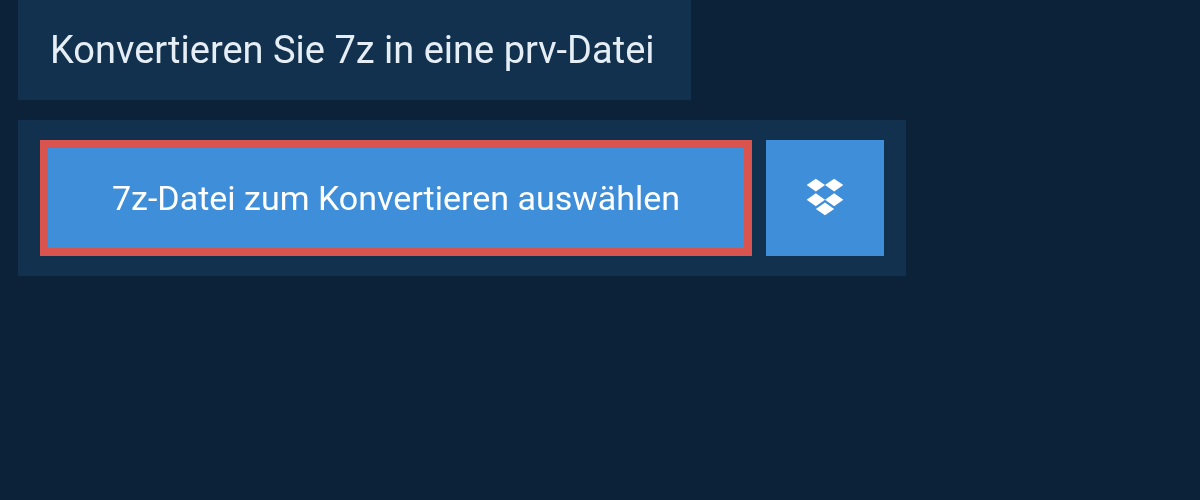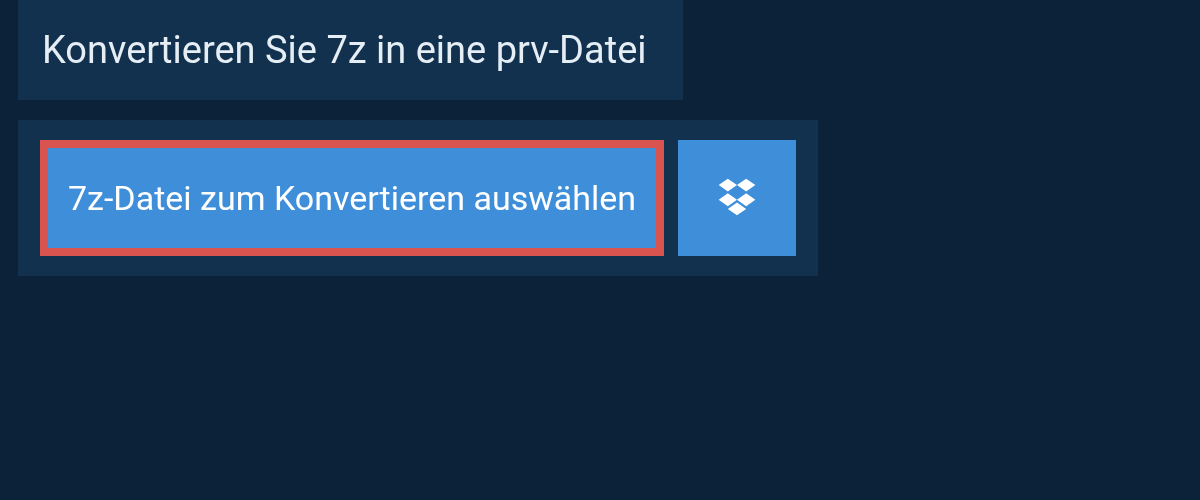--- a/index.html
+++ b/index.html
@@ -6,21 +6,21 @@
   body {
     width: 1200px;
     height: 500px;
     background: #0c2238;
     font-family: -apple-system, BlinkMacSystemFont, "Segoe UI", Roboto, Arial, sans-serif;
     overflow: hidden;
   }
   .title-bar {
     background: #12314e;
     display: inline-block;
-    padding: 28px 36px 28px 24px;
+    padding: 28px 36px 28px 32px;
     margin-left: 18px;
   }
   .title-bar h1 {
     color: #e6eef5;
     font-size: 38px;
     font-weight: 400;
   }
   .button-panel {
     background: #12314e;
     margin: 20px 0 0 18px;
@@ -28,21 +28,21 @@
     display: inline-flex;
     align-items: stretch;
     gap: 14px;
   }
   .select-btn {
     background: #3f8ed9;
     border: 8px solid #d9534f;
     color: #ffffff;
     font-size: 34px;
     font-weight: 400;
-    padding: 30px 20px;
+    padding: 30px 64px;
     cursor: pointer;
     font-family: inherit;
   }
   .dropbox-btn {
     background: #3f8ed9;
     border: none;
     width: 118px;
     display: flex;
     align-items: center;
     justify-content: center;

